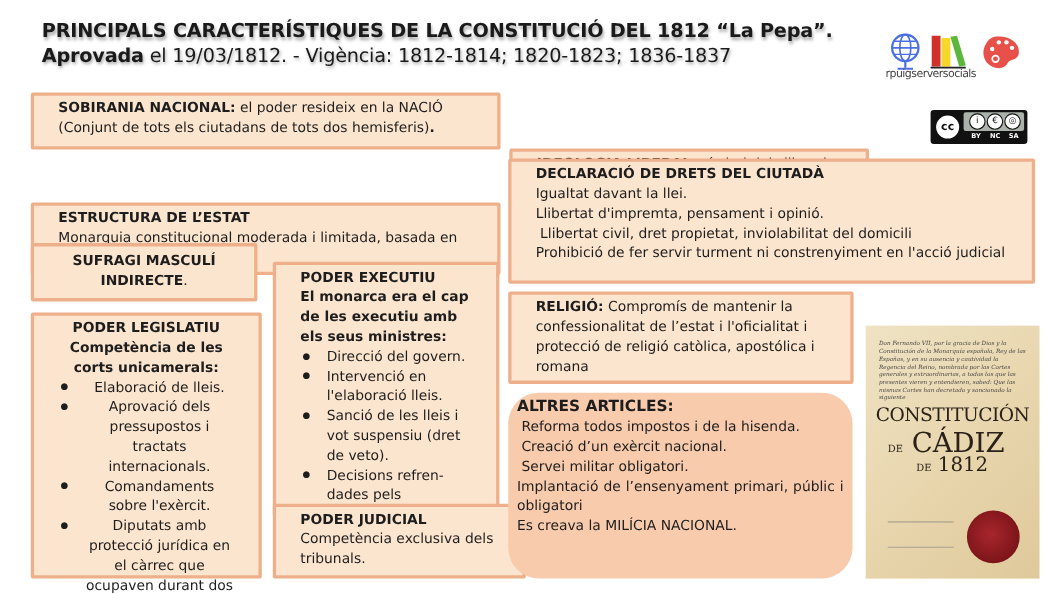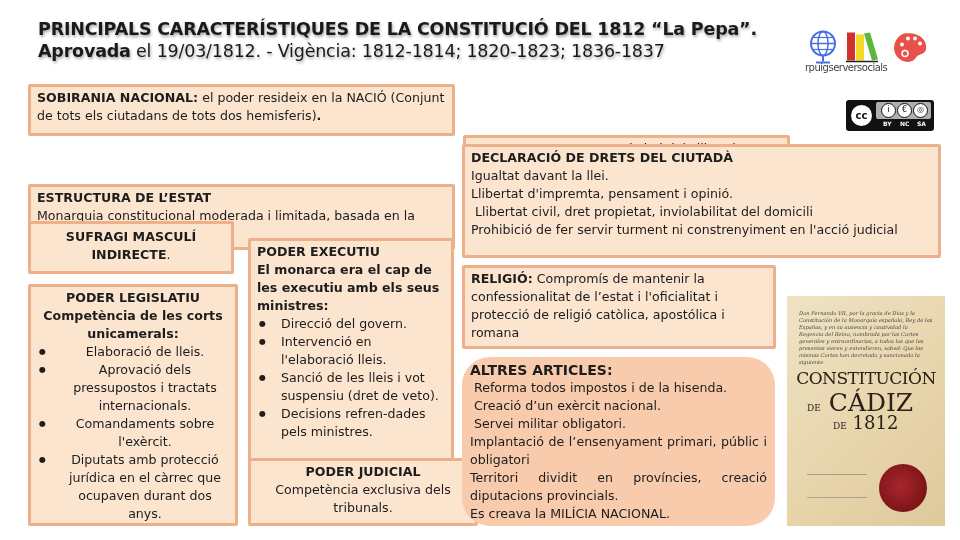--- a/index.html
+++ b/index.html
@@ -2,21 +2,21 @@
 <html><head>
 <meta charset="utf-8">
 <style>
   html, body { margin:0; padding:0; }
   body { width:960px; height:540px; background:#ffffff; position:relative; overflow:hidden;
          font-family:"DejaVu Sans", sans-serif; color:#1a1a1a; }
   .title { position:absolute; left:38px; top:18px; width:720px; font-size:17.5px; line-height:22px;
            text-shadow: 1px 2px 3px rgba(0,0,0,0.35); letter-spacing:-0.2px; }
   .title b { font-weight:bold; }
   .box { position:absolute; box-sizing:border-box; background:#fce5cf; border:3px solid #eeb08a;
-         border-radius:2px; padding:2px 6px; font-size:12.6px; line-height:18px; color:#1d1d1d; }
+         border-radius:2px; padding:2px 22px; font-size:12.6px; line-height:18px; color:#1d1d1d; }
   .box .hd { font-weight:bold; }
   .center { text-align:center; }
   ul { margin:0; padding:0; list-style:none; }
   li { position:relative; padding-left:24px; }
   li::before { content:"●"; position:absolute; left:2px; top:0; font-size:8px; }
   .altres { background:#f8cbad; border:none; padding:4px 8px; }
   .just { text-align:justify; }
   .logo { position:absolute; left:808px; top:20px; width:125px; height:60px; }
   .logo-text { position:absolute; left:805px; top:62px; font-size:10px; font-weight:normal; color:#444;
                letter-spacing:-0.5px; }
@@ -110,21 +110,21 @@
   <div class="hd">PODER EXECUTIU</div>
   <div class="hd">El monarca era el cap de les executiu amb els seus ministres:</div>
   <ul>
     <li>Direcció del govern.</li>
     <li>Intervenció en l'elaboració lleis.</li>
     <li>Sanció de les lleis i vot suspensiu (dret de veto).</li>
     <li>Decisions refren-dades pels ministres.</li>
   </ul>
 </div>
 
-<div class="box" style="left:248px;top:458px;width:230px;height:68px;text-align:center;">
+<div class="box" style="left:248px;top:458px;width:230px;height:68px;">
   <div class="hd">PODER JUDICIAL</div>
   <div>Competència exclusiva dels tribunals.</div>
 </div>
 
 <div class="box" style="left:463px;top:87px;width:327px;height:50px;margin-top:48px;">
   <span class="hd">IDEOLOGIA LIBERAL:</span><span> símbol dels liberals d’Espanya i de fora</span>
 </div>
 
 <div class="box" style="left:462px;top:144px;width:479px;height:114px;">
   <div class="hd">DECLARACIÓ DE DRETS DEL CIUTADÀ</div>
@@ -137,21 +137,20 @@
 <div class="box" style="left:462px;top:265px;width:314px;height:84px;">
   <span class="hd">RELIGIÓ:</span><span> Compromís de mantenir la confessionalitat de l’estat i l'oficialitat i protecció de religió catòlica, apostólica i romana</span>
 </div>
 
 <div class="box altres" style="left:462px;top:357px;width:313px;height:169px;border-radius:28px;">
   <div class="hd" style="font-size:14px;">ALTRES ARTICLES:</div>
   <div style="white-space:pre"> Reforma todos impostos i de la hisenda.</div>
   <div style="white-space:pre"> Creació d’un exèrcit nacional.</div>
   <div style="white-space:pre"> Servei militar obligatori.</div>
   <div class="just">Implantació de l’ensenyament primari, públic i obligatori</div>
-  <div class="just">Territori dividit en províncies, creació diputacions provincials.</div>
   <div>Es creava la MILÍCIA NACIONAL.</div>
 </div>
 
 <div class="book">
   <div class="small">Don Fernando VII, por la gracia de Dios y la Constitución de la Monarquía española, Rey de las Españas, y en su ausencia y cautividad la Regencia del Reino, nombrada por las Cortes generales y extraordinarias, a todos los que las presentes vieren y entendieren, sabed: Que las mismas Cortes han decretado y sancionado la siguiente</div>
   <div class="t1">CONSTITUCIÓN</div>
   <div class="t2"><small>DE</small> <span>CÁDIZ</span></div>
   <div class="t3"><small>DE</small> <span>1812</span></div>
   <div class="stamp"></div>
   <div class="seal"></div>

